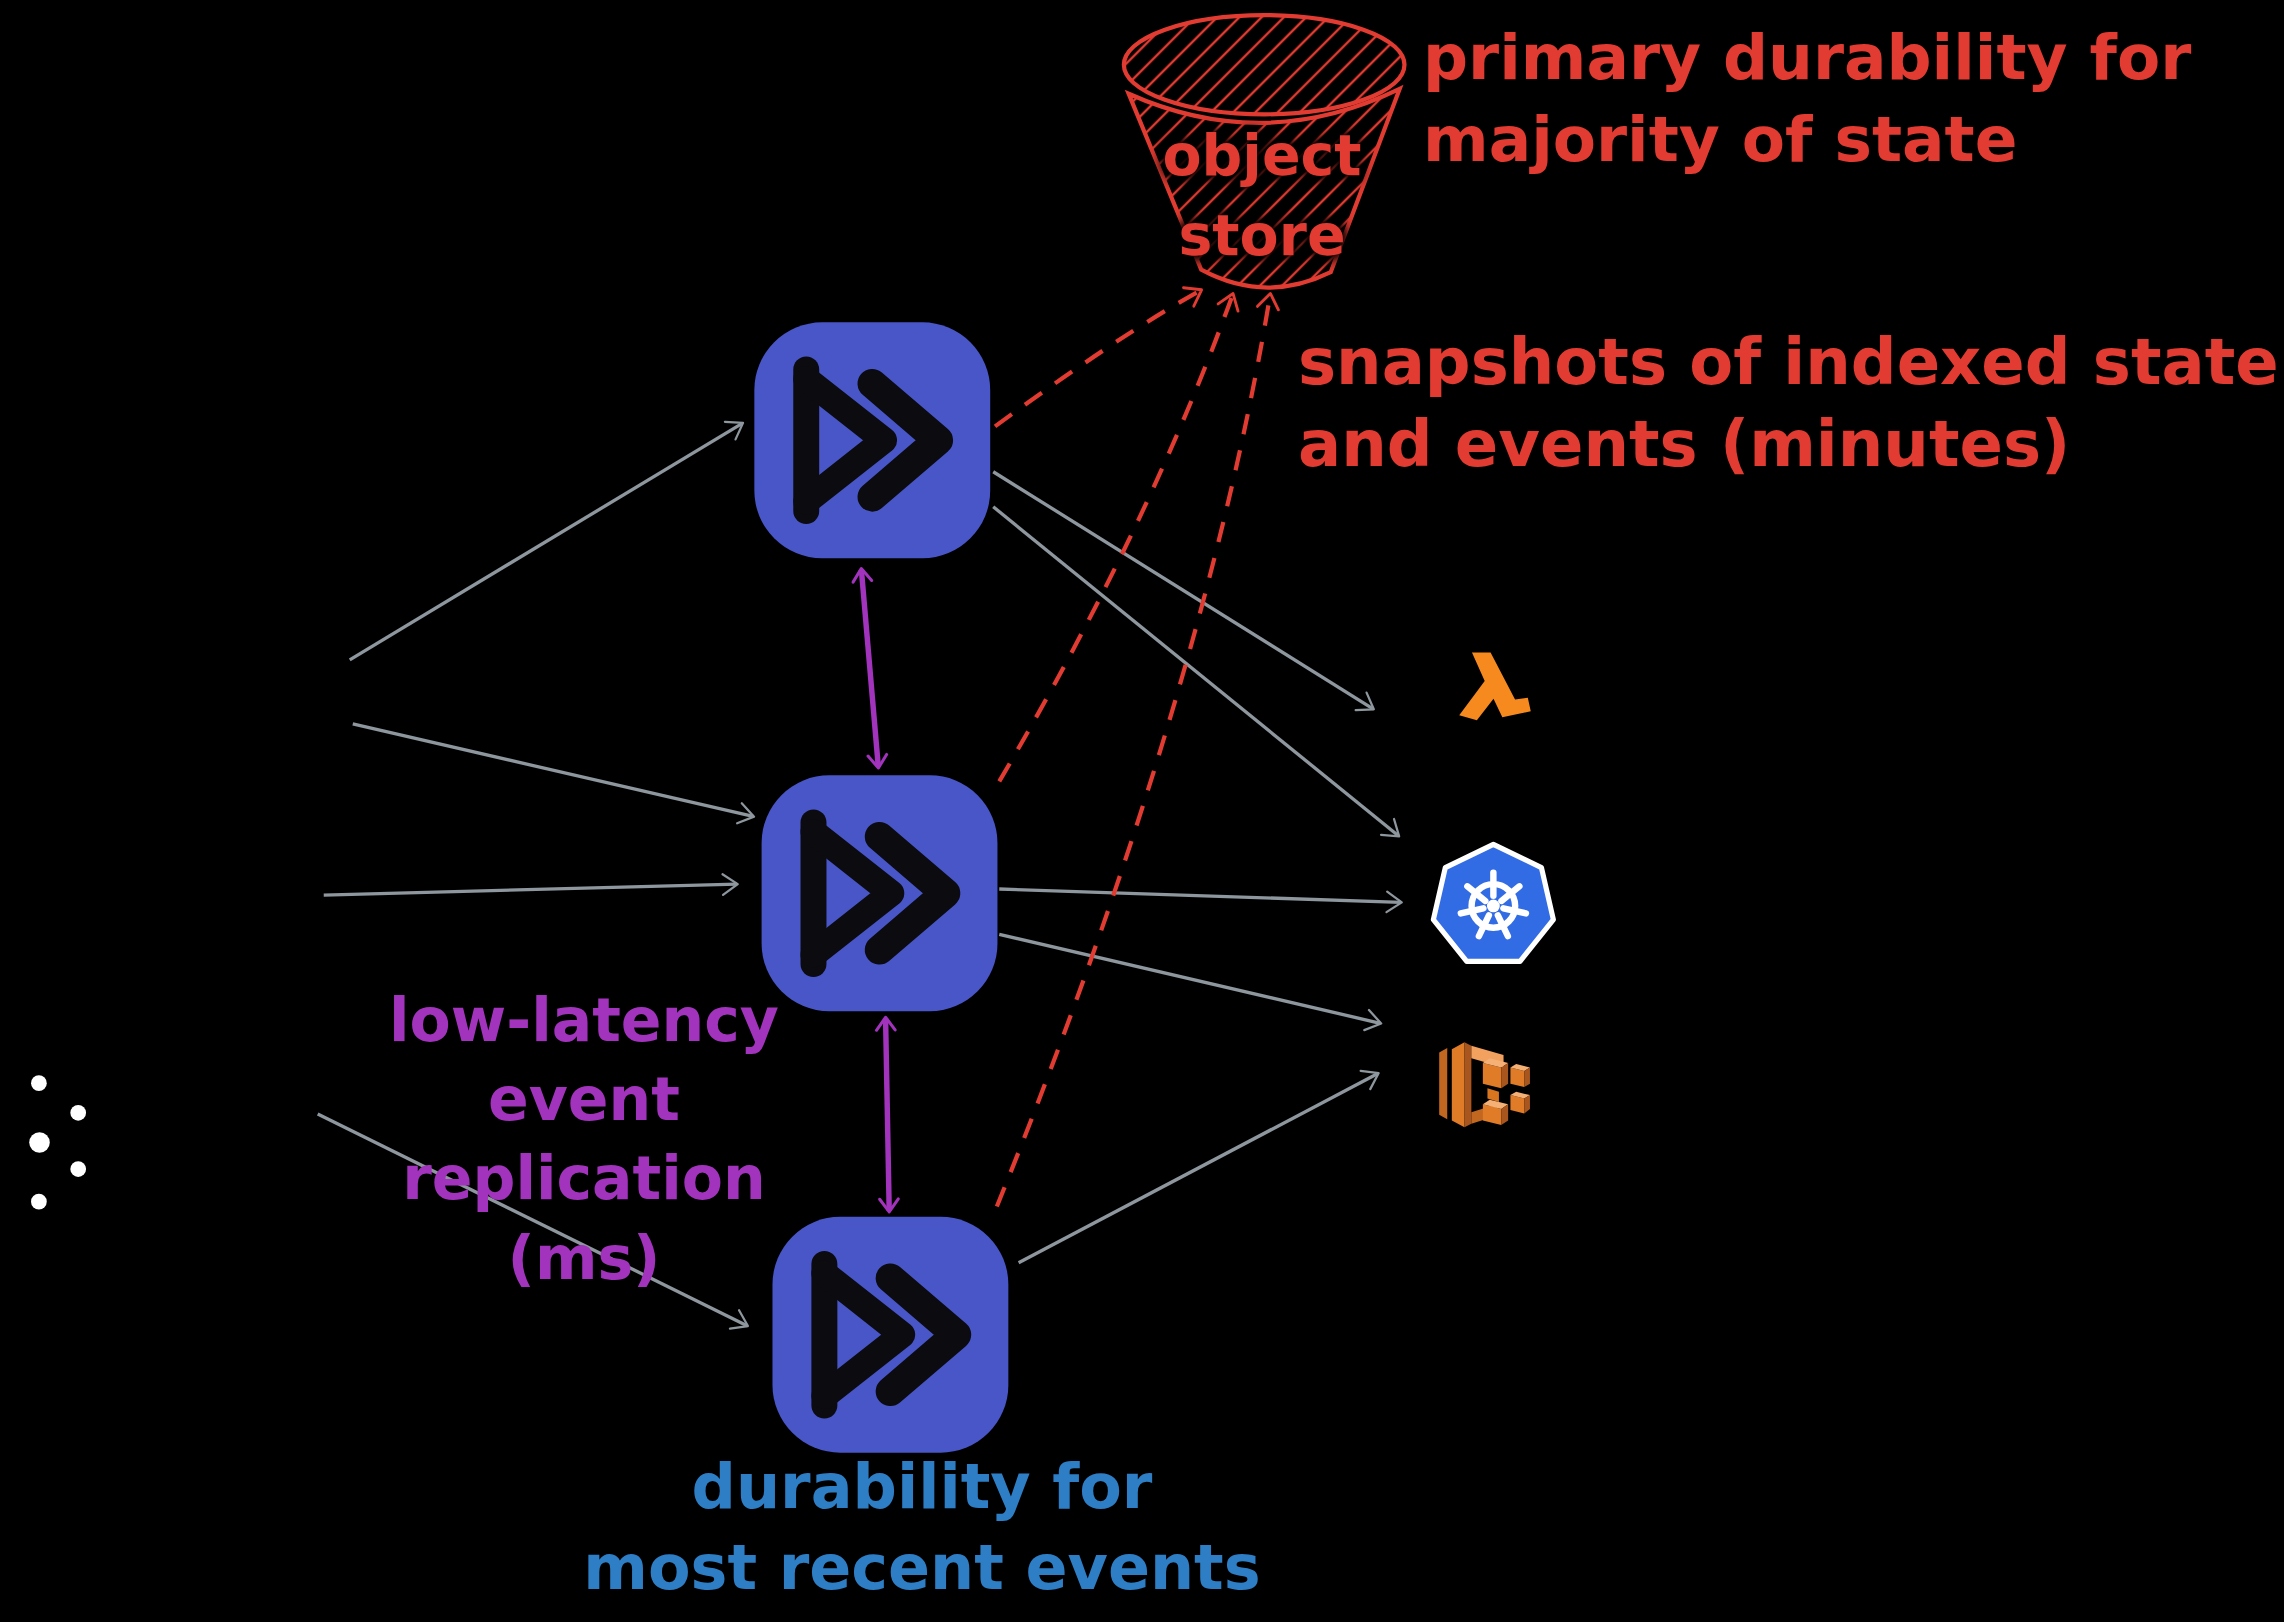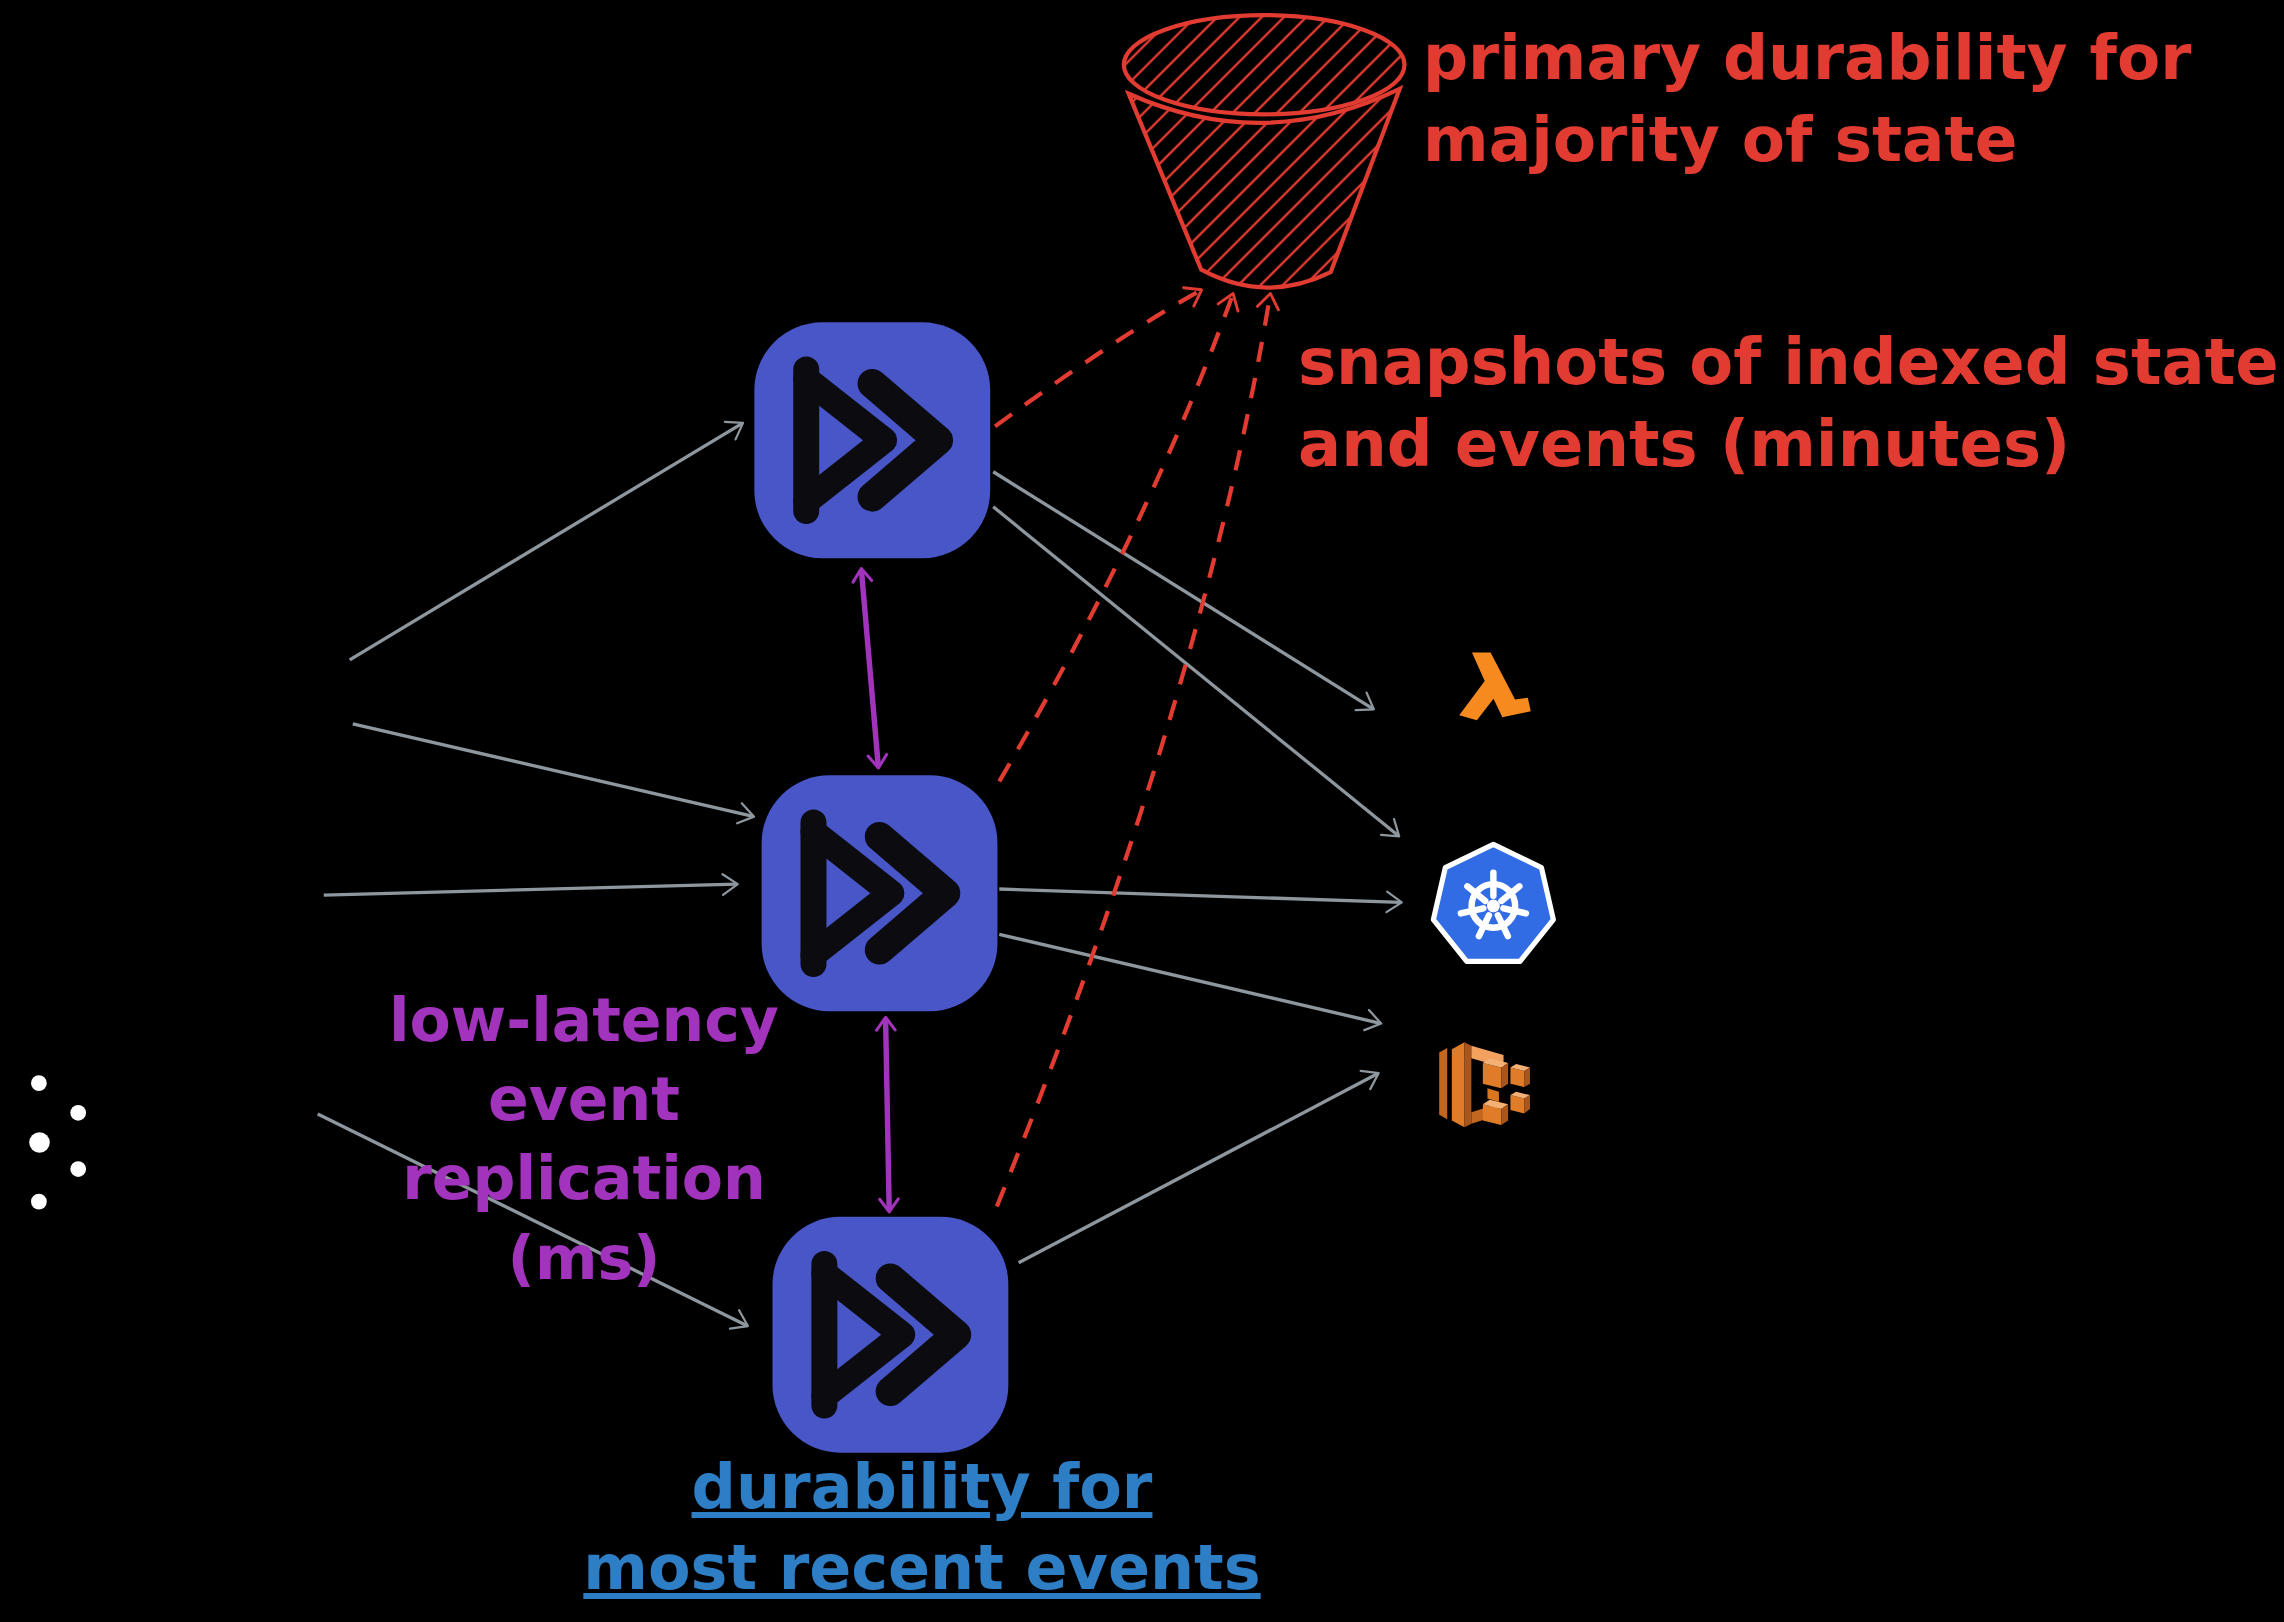--- a/index.html
+++ b/index.html
@@ -150,27 +150,29 @@
     <g>
       <circle class="dot" cx="64" cy="1791" r="13"></circle>
       <circle class="dot" cx="129" cy="1840" r="13"></circle>
       <circle class="dot" cx="65" cy="1889" r="17"></circle>
       <circle class="dot" cx="129" cy="1933" r="13"></circle>
       <circle class="dot" cx="64" cy="1987" r="13"></circle>
     </g>
   </svg>
 
 
+  <div id="store-label" class="txt hand" style="left:1126px;top:116px;width:272px;">object
+store</div>
 
   <div id="ann-primary" class="txt hand" style="left:1423px;top:17px;">primary durability for
 majority of state</div>
 
   <div id="ann-snapshots" class="txt hand" style="left:1298px;top:322px;">snapshots of indexed state
 and events (minutes)</div>
 
   <div id="ann-replication" class="txt hand" style="right:1428px;top:981px;width:544px;">low-latency
 event replication
 (ms)</div>
 
-  <div id="ann-durability" class="txt hand" style="left:550px;top:1447px;width:744px;text-decoration:underline;">durability for
+  <div id="ann-durability" class="txt hand" style="left:550px;top:1447px;width:744px;">durability for
 most recent events</div>
 </div>
 
 
 </body></html>

